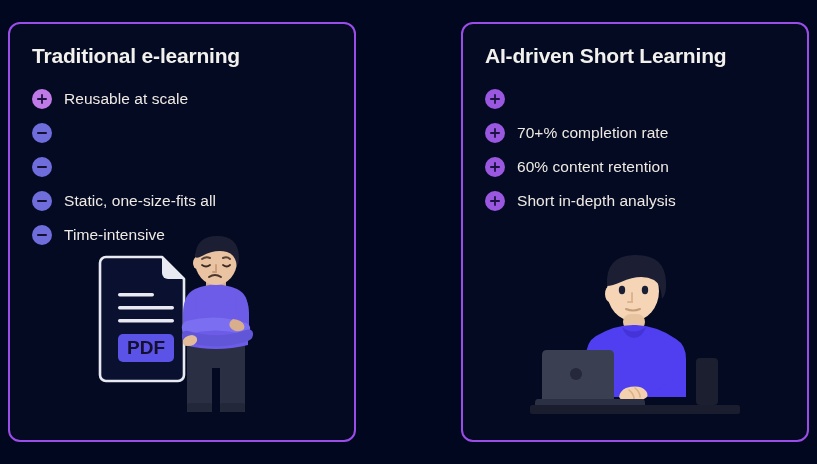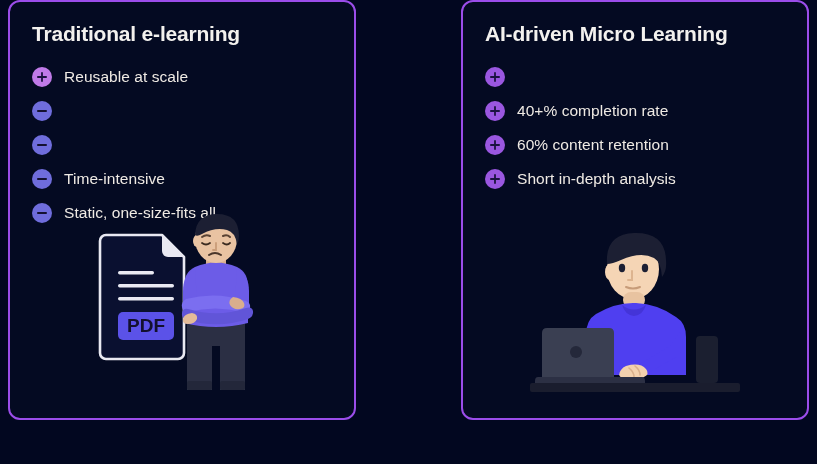--- a/index.html
+++ b/index.html
@@ -13,21 +13,21 @@
     font-family: "Liberation Sans", sans-serif;
     overflow: hidden;
     position: relative;
   }
 
   .stage {
     position: absolute;
     inset: 0;
     display: flex;
     justify-content: center;
-    align-items: flex-start;
+    align-items: center;
     gap: 105px;
   }
 
   .card {
     position: relative;
     width: 348px;
     height: 420px;
     box-sizing: border-box;
     border: 2px solid #9b4dea;
     border-radius: 12px;
@@ -130,30 +130,30 @@
           </svg>
         </span>
       </li>
 
       <li class="feature-item">
         <span class="feature-icon icon-minus">
           <svg width="20" height="20" viewBox="0 0 20 20">
             <rect x="5" y="9.1" width="10" height="1.8" rx="0.9" fill="#141130"></rect>
           </svg>
         </span>
+        <span class="feature-text">Static, one-size-fits all</span>
+      </li>
+
+      <li class="feature-item">
+        <span class="feature-icon icon-minus">
+          <svg width="20" height="20" viewBox="0 0 20 20">
+            <rect x="5" y="9.1" width="10" height="1.8" rx="0.9" fill="#141130"></rect>
+          </svg>
+        </span>
         <span class="feature-text">Time-intensive</span>
-      </li>
-
-      <li class="feature-item">
-        <span class="feature-icon icon-minus">
-          <svg width="20" height="20" viewBox="0 0 20 20">
-            <rect x="5" y="9.1" width="10" height="1.8" rx="0.9" fill="#141130"></rect>
-          </svg>
-        </span>
-        <span class="feature-text">Static, one-size-fits all</span>
       </li>
 
     </ul>
 
     <div class="art art-left">
       <svg width="180" height="185" viewBox="0 0 180 185">
 
         <g>
           <path d="M14 22 h56 l22 22 v96 a6 6 0 0 1 -6 6 h-72 a6 6 0 0 1 -6 -6 v-112 a6 6 0 0 1 6 -6 z" fill="#0a1030" stroke="#e9e9f2" stroke-width="2.6" stroke-linejoin="round"></path>
           <path d="M70 22 v16 a6 6 0 0 0 6 6 h16 z" fill="#e9e9f2"></path>
@@ -196,41 +196,41 @@
           <path d="M124 30 v7 h-3" stroke="#c99c78" stroke-width="1.8" fill="none" stroke-linecap="round"></path>
           <path d="M117 42 q6 -4 12 0" stroke="#4a362a" stroke-width="2" fill="none" stroke-linecap="round"></path>
         </g>
 
       </svg>
     </div>
   </div>
 
   <div class="card">
 
-    <div class="card-title">AI-driven Micro Learning</div>
+    <div class="card-title">AI-driven Short Learning</div>
 
     <ul class="feature-list">
 
       <li class="feature-item">
         <span class="feature-icon icon-plus-violet">
           <svg width="20" height="20" viewBox="0 0 20 20">
             <rect x="5" y="9.1" width="10" height="1.8" rx="0.9" fill="#1b1340"></rect>
             <rect x="9.1" y="5" width="1.8" height="10" rx="0.9" fill="#1b1340"></rect>
           </svg>
         </span>
       </li>
 
       <li class="feature-item">
         <span class="feature-icon icon-plus-violet">
           <svg width="20" height="20" viewBox="0 0 20 20">
             <rect x="5" y="9.1" width="10" height="1.8" rx="0.9" fill="#1b1340"></rect>
             <rect x="9.1" y="5" width="1.8" height="10" rx="0.9" fill="#1b1340"></rect>
           </svg>
         </span>
-        <span class="feature-text">40+% completion rate</span>
+        <span class="feature-text">70+% completion rate</span>
       </li>
 
       <li class="feature-item">
         <span class="feature-icon icon-plus-violet">
           <svg width="20" height="20" viewBox="0 0 20 20">
             <rect x="5" y="9.1" width="10" height="1.8" rx="0.9" fill="#1b1340"></rect>
             <rect x="9.1" y="5" width="1.8" height="10" rx="0.9" fill="#1b1340"></rect>
           </svg>
         </span>
         <span class="feature-text">60% content retention</span>

